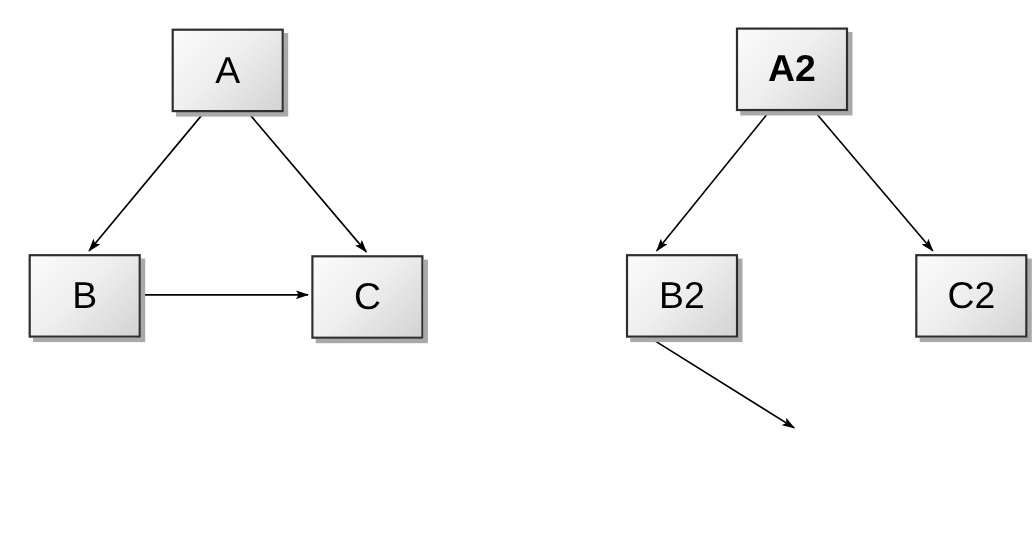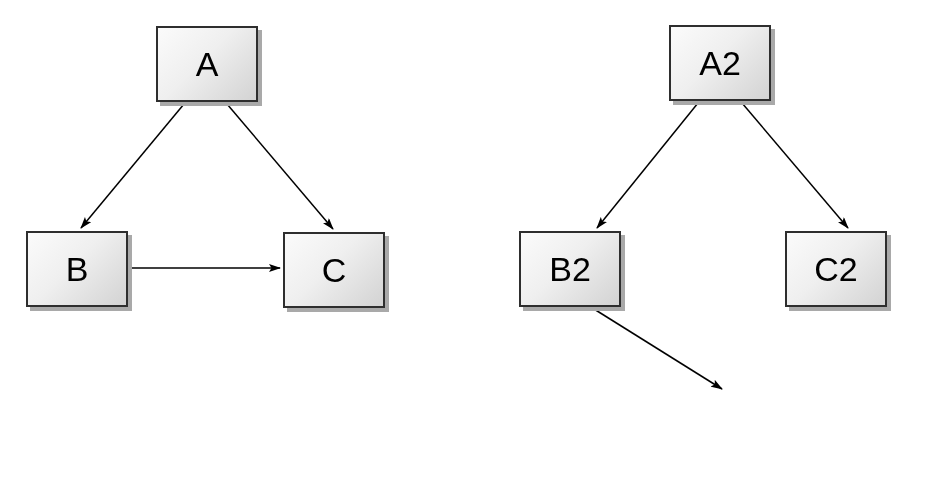--- a/index.html
+++ b/index.html
@@ -38,23 +38,23 @@
   .node-label {
     font-size: 34px;
     color: #000000;
     line-height: 1;
     user-select: none;
   }
   
   #node-A  { left: 156px; top: 26px;  }
   #node-B  { left: 26px;  top: 231px; }
   #node-C  { left: 283px; top: 232px; }
-  #node-A2 { left: 669px; top: 25px;  }
-  #node-B2 { left: 519px; top: 231px; }
-  #node-C2 { left: 785px; top: 231px; }
+  #node-A2 { left: 669px; top: 25px; font-weight: bold;  }
+  #node-B2 { left: 569px; top: 231px; }
+  #node-C2 { left: 832px; top: 231px; }
   #node-C3 { left: 677px; top: 392px; }
   .edge {
     stroke: #000000;
     stroke-width: 1.5;
     fill: none;
   }
 </style>
 </head>
 <body>
 

